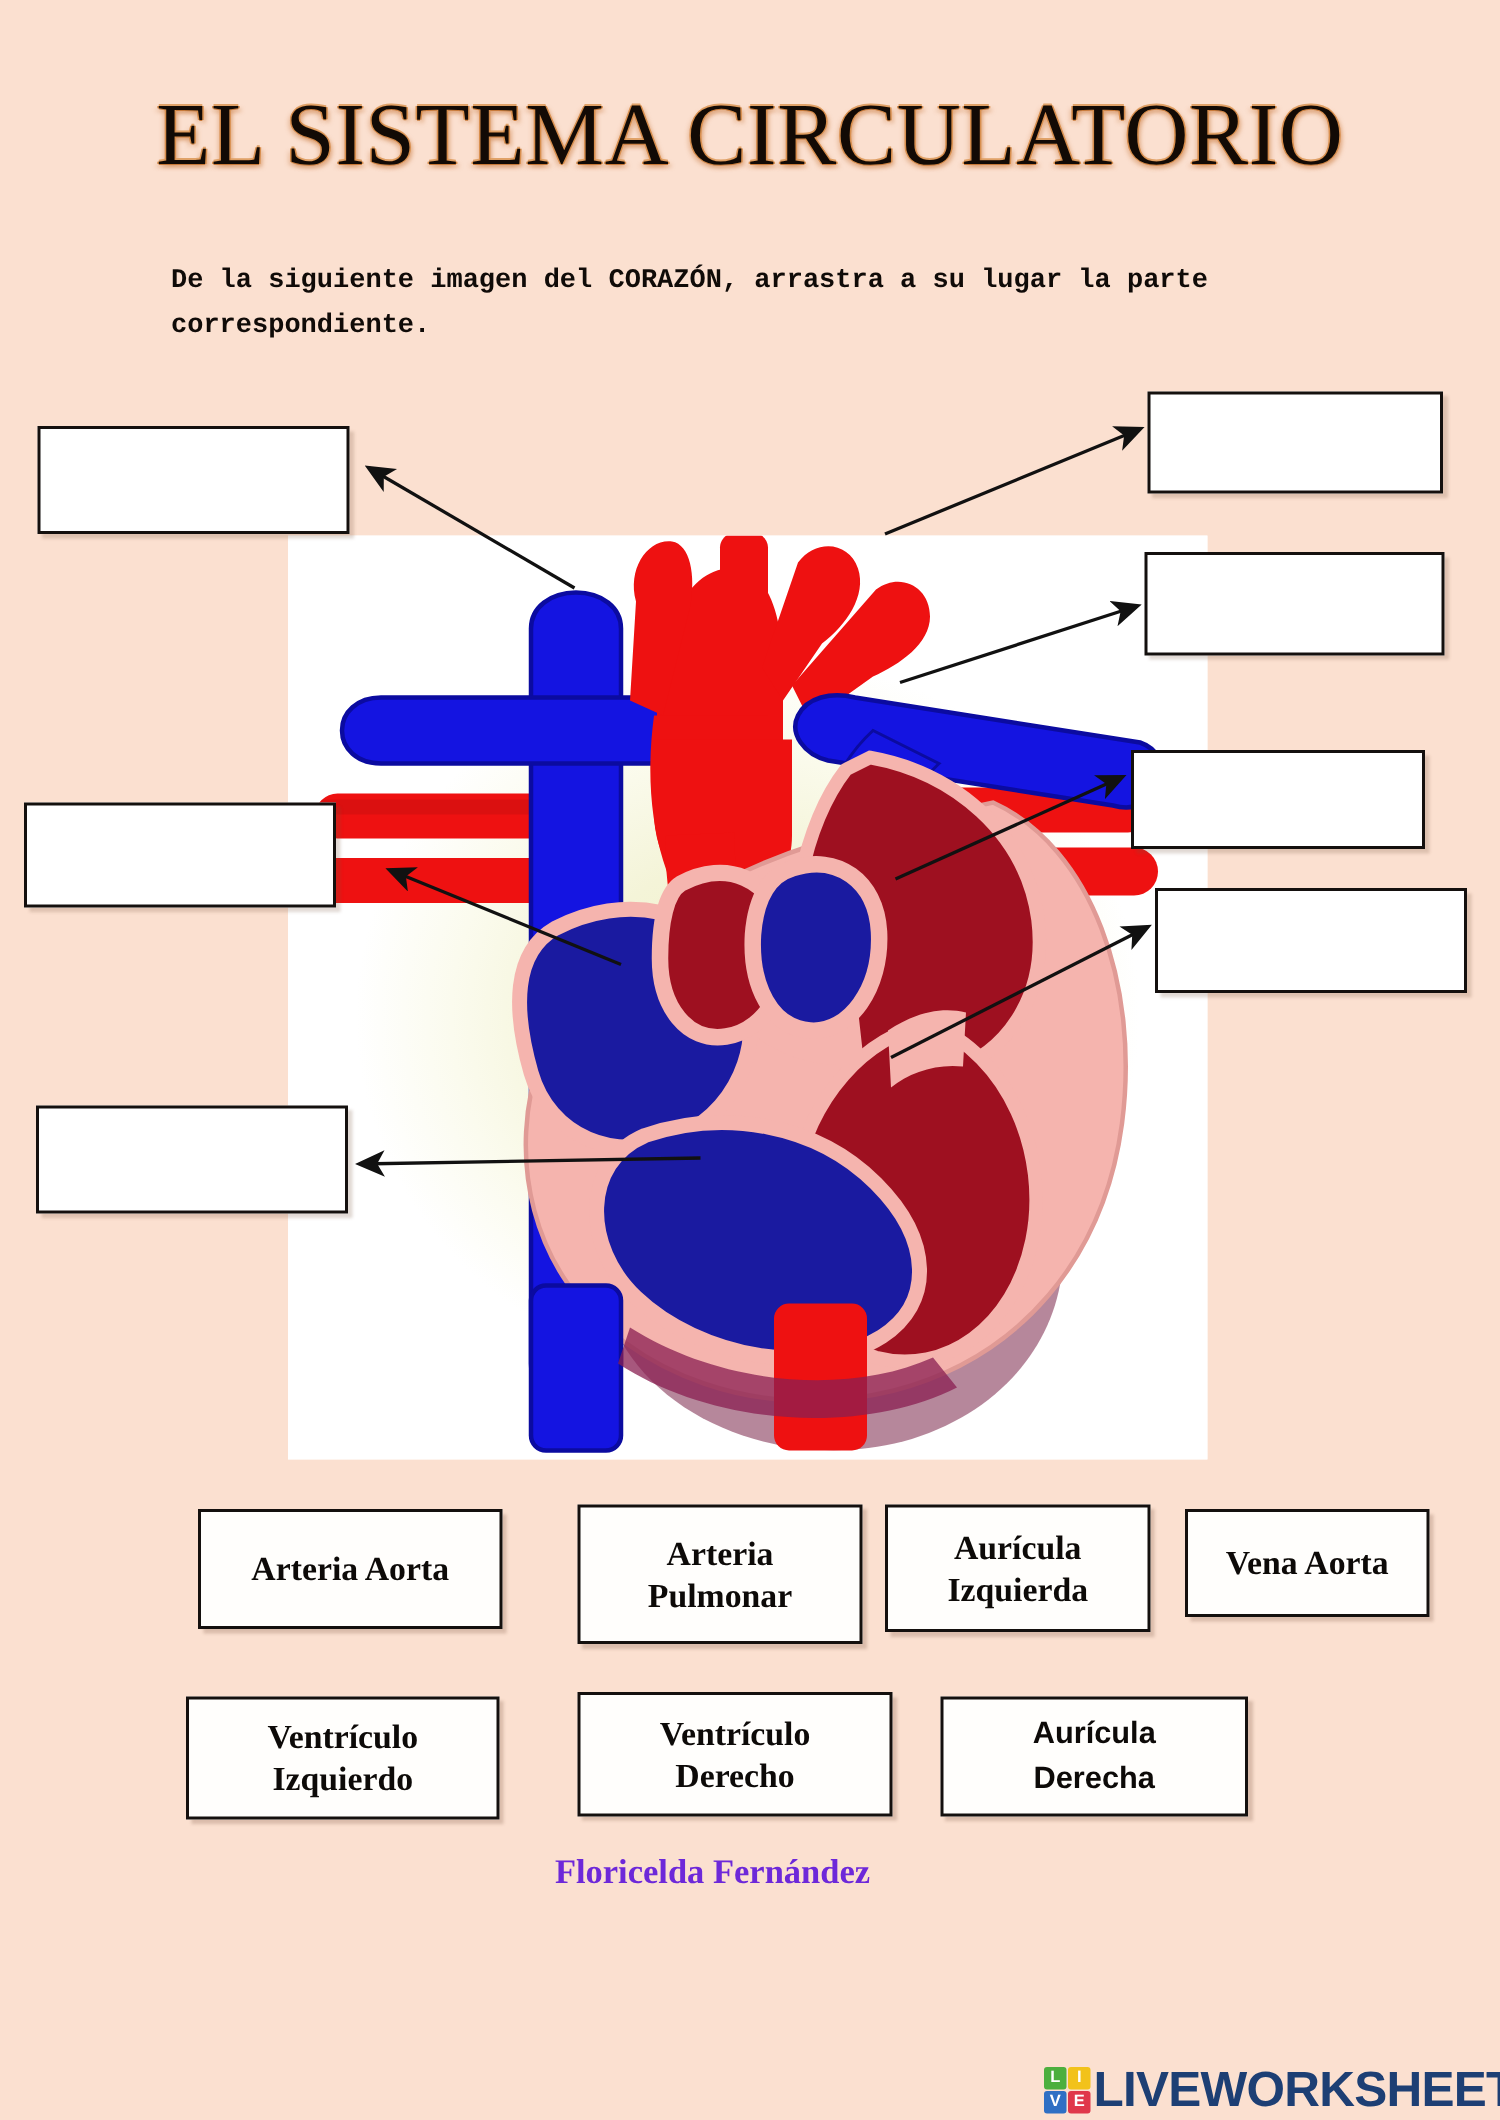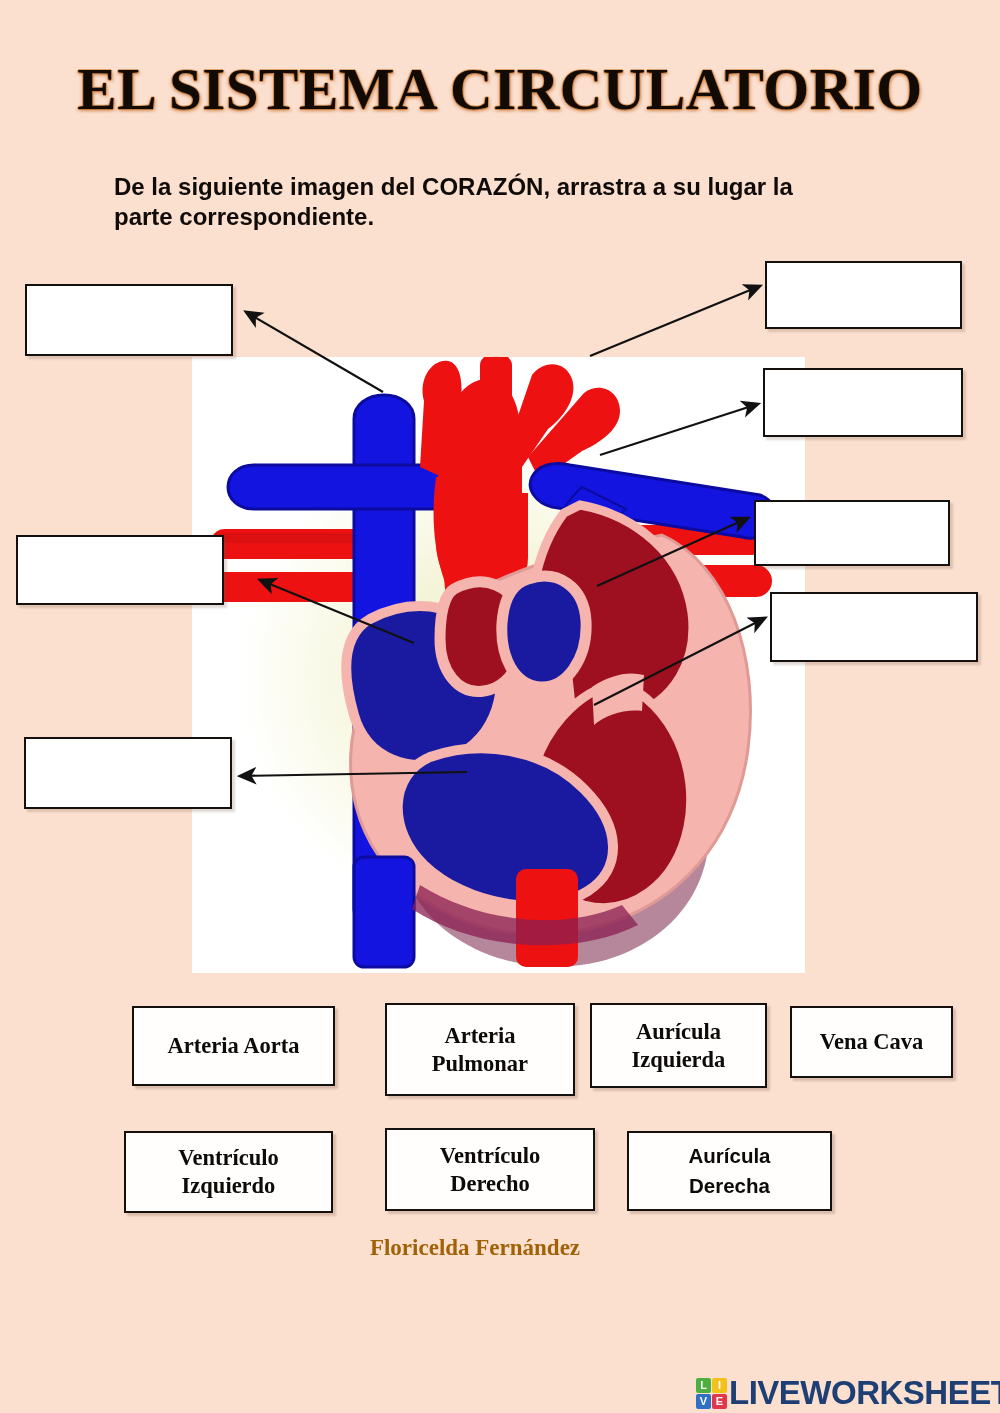--- a/index.html
+++ b/index.html
@@ -15,42 +15,42 @@
     background: #fbe0d0;
   }
 
   
   #title {
     position: absolute;
     left: 0; top: 55px;
     width: 1000px;
     text-align: center;
     font-family: "Liberation Serif", serif;
-    font-weight: bold;
+    font-weight: normal;
     font-size: 59px;
     letter-spacing: 0.5px;
     color: #120a05;
     text-shadow:
        1px 0 0 #d88f4e,
       -1px 0 0 #d88f4e,
        0 1px 0 #c87a3a,
        0 -1px 0 #e0a268,
        2px 2px 3px rgba(200,120,60,0.55),
       -2px 2px 3px rgba(200,120,60,0.35);
     white-space: nowrap;
   }
 
   
   #instruction {
     position: absolute;
     left: 114px; top: 172px;
     width: 730px;
-    font-family: Liberation Sans, sans-serif;
-    font-weight: bold;
-    font-size: 24px;
+    font-family: Liberation Mono, monospace;
+    font-weight: bold;
+    font-size: 18px;
     line-height: 30px;
     color: #100b08;
   }
 
   
   #heart-frame {
     position: absolute;
     left: 192px; top: 357px;
     width: 613px; height: 616px;
     background: #ffffff;
@@ -100,21 +100,21 @@
   
   #author {
     position: absolute;
     left: 0; top: 1235px;
     width: 1000px;
     text-align: center;
     padding-right: 50px;
     font-family: "Liberation Serif", serif;
     font-weight: bold;
     font-size: 23px;
-    color: #a16207;
+    color: #6d28d9;
   }
 
   
   #lw-logo {
     position: absolute;
     left: 696px; top: 1374px;
     display: flex;
     align-items: center;
   }
   #lw-grid {
@@ -298,21 +298,21 @@
 
   <div class="word" style="left:385px; top:1003px; width:190px; height:93px;">
     <span class="ml">Arteria<br>Pulmonar</span>
   </div>
 
   <div class="word" style="left:590px; top:1003px; width:177px; height:85px;">
     <span class="ml">Aurícula<br>Izquierda</span>
   </div>
 
   <div class="word" style="left:790px; top:1006px; width:163px; height:72px;">
-    <span>Vena Cava</span>
+    <span>Vena Aorta</span>
   </div>
 
   <div class="word" style="left:124px; top:1131px; width:209px; height:82px;">
     <span class="ml">Ventrículo<br>Izquierdo</span>
   </div>
 
   <div class="word" style="left:385px; top:1128px; width:210px; height:83px;">
     <span class="ml">Ventrículo<br>Derecho</span>
   </div>
 

